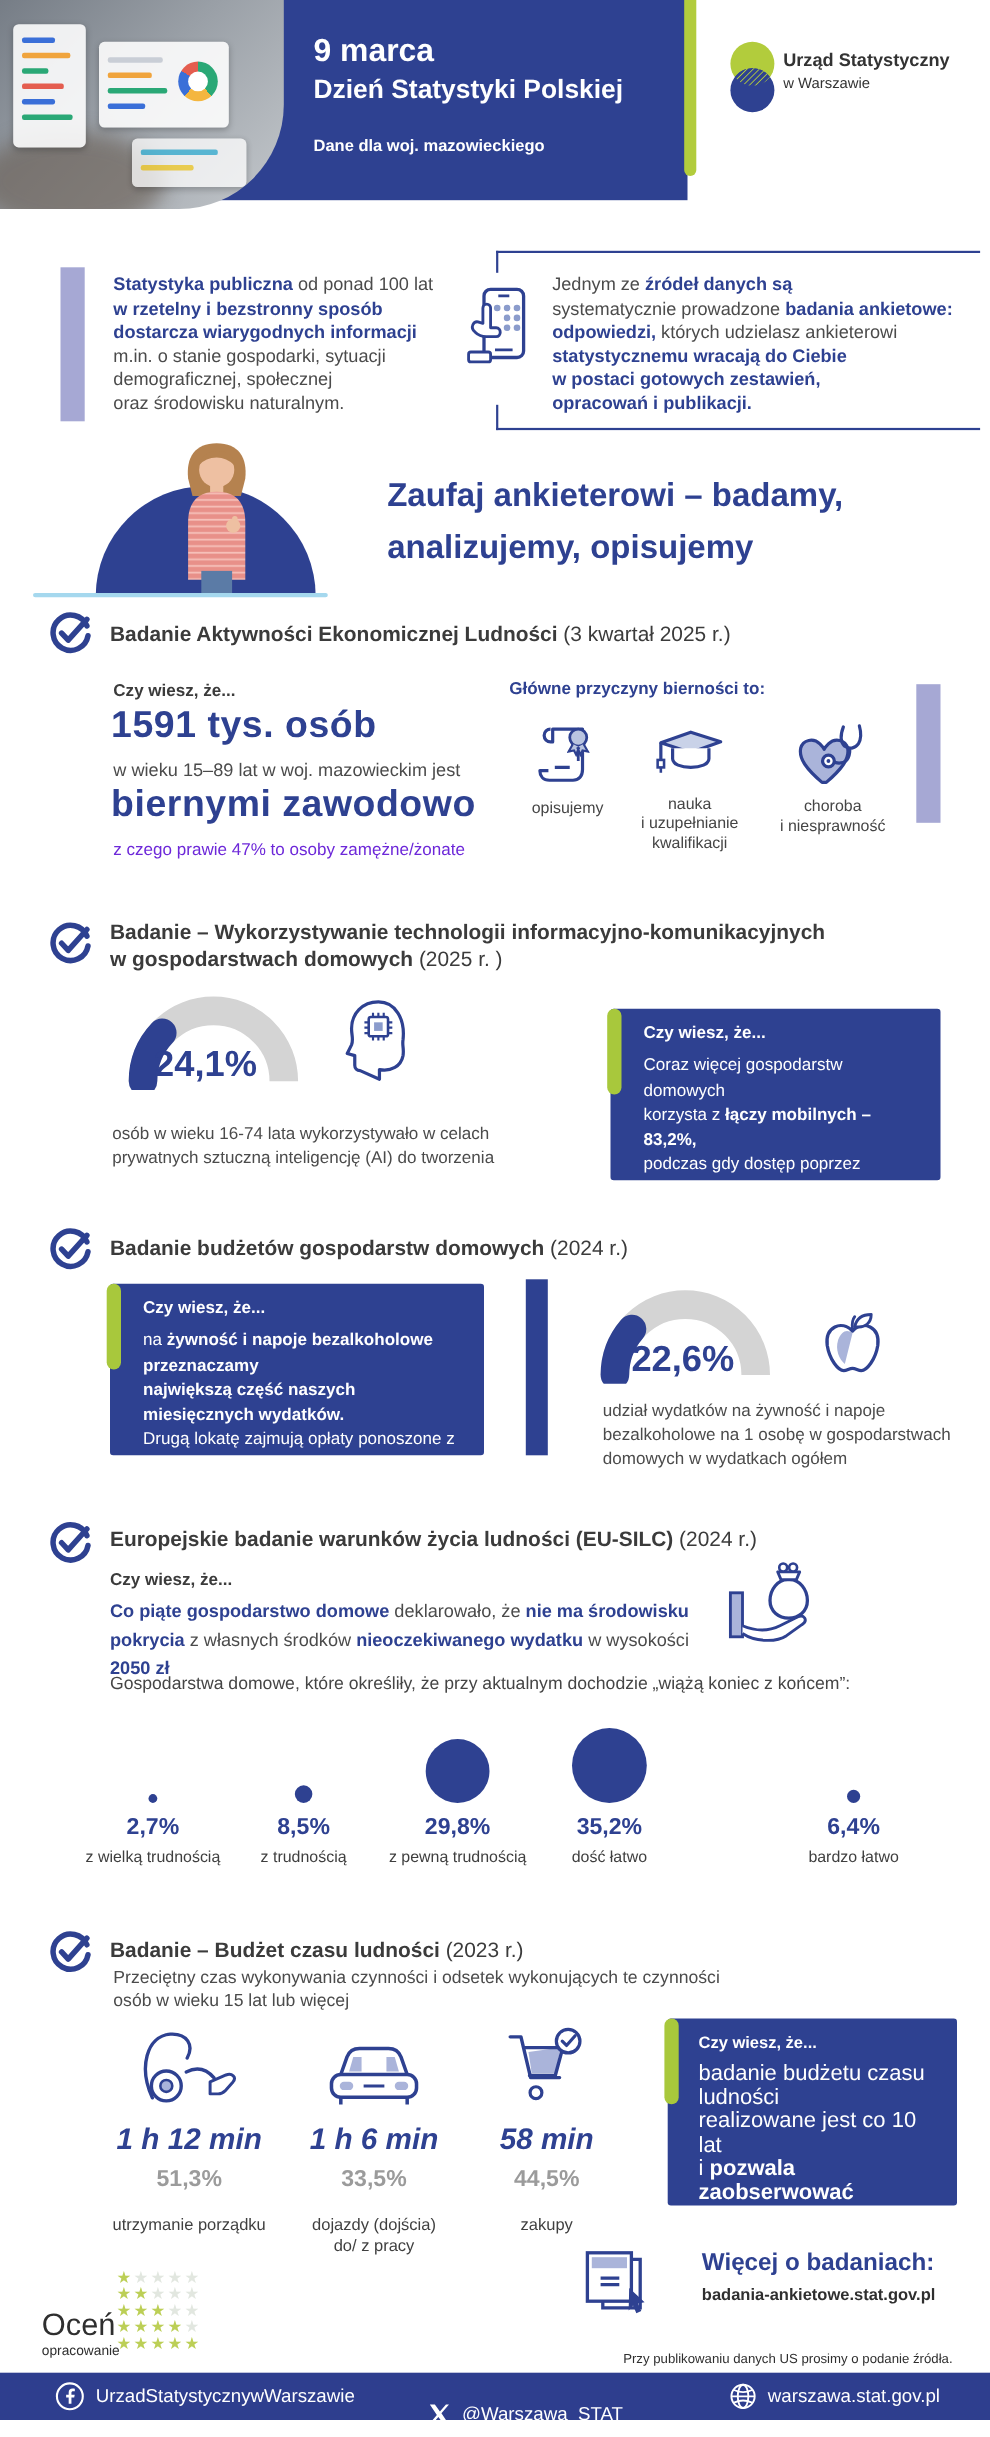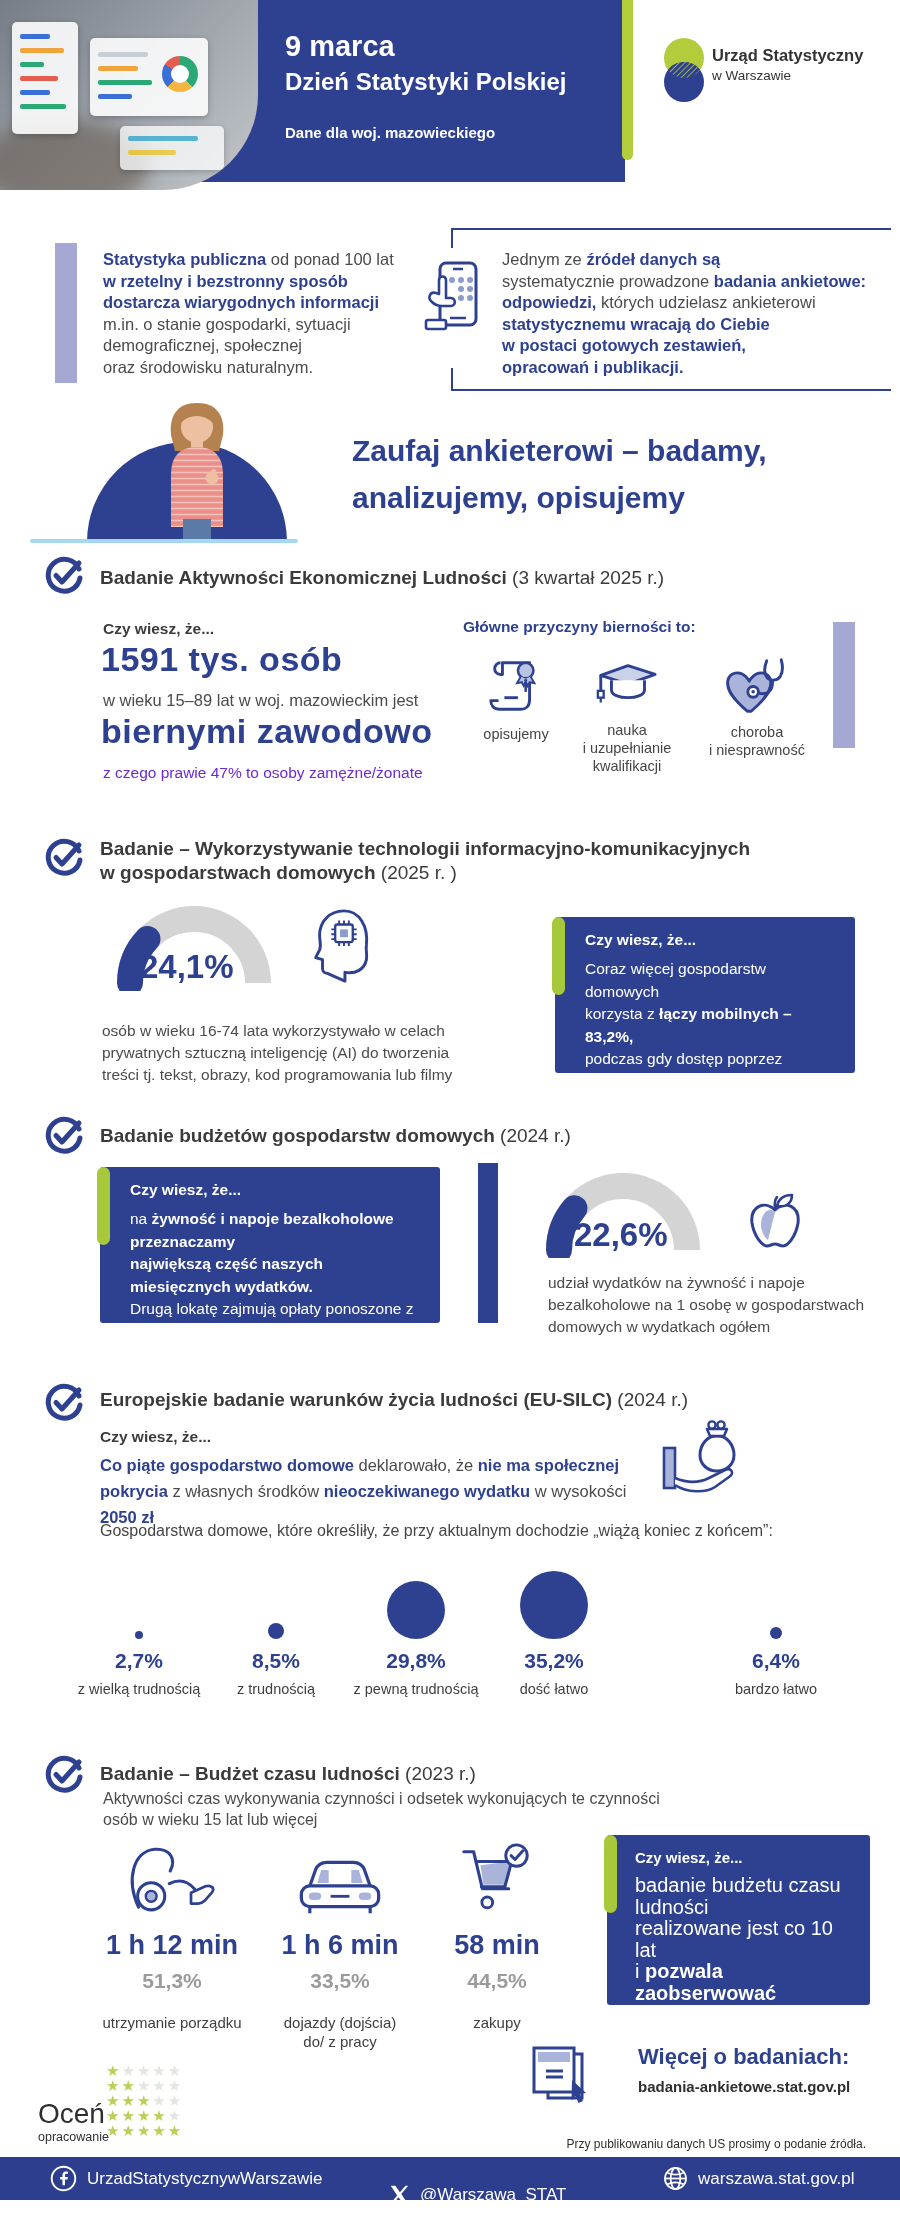--- a/index.html
+++ b/index.html
@@ -57,21 +57,21 @@
   .silc-para{font-size:16.5px;line-height:26px;color:#4b4b4b;}
   .chart-intro{font-size:16px;color:#454545;}
   .bub-col{position:absolute;width:150px;text-align:center;}
   .bub-hold{height:72px;display:flex;align-items:flex-end;justify-content:center;}
   .bubble{background:#2e4191;border-radius:50%;}
   .bub-pct{font-size:21px;font-weight:800;color:#2e4191;margin-top:10px;}
   .bub-cat{font-size:14.5px;color:#3f3f3f;margin-top:8px;}
   
   .tu-col{position:absolute;width:170px;text-align:center;}
   .tu-icon{height:78px;display:flex;align-items:flex-end;justify-content:center;}
-  .tu-time{font-size:27px;font-weight:800;color:#2e4191;margin-top:12px;}
+  .tu-time{font-size:27px;font-weight:800;color:#2e4191;margin-top:12px;font-style:italic;}
   .tu-pct{font-size:21px;font-weight:700;color:#9b9b9b;margin-top:8px;}
   .tu-label{font-size:15px;color:#3f3f3f;line-height:19px;margin-top:20px;}
   
   .rate-title{font-size:28px;font-weight:500;color:#2f2f2f;}
   .rate-sub{font-size:12.5px;color:#2f2f2f;}
   .star-row{line-height:15px;height:15px;}
   .star{font-size:15px;letter-spacing:2px;cursor:pointer;}
   .star.on{color:#bccf56;}
   .star.off{color:#e2e7e0;}
   .more-title{font-size:22px;font-weight:800;color:#2e4191;}
@@ -271,21 +271,20 @@
     <rect x="22" y="20" width="18" height="18" rx="2" fill="#fff" stroke="#2e4191" stroke-width="2.4"></rect>
     <rect x="27" y="25" width="8" height="8" fill="#8b9ccc"></rect>
     <g stroke="#2e4191" stroke-width="2">
       <path d="M26 20 v-4 M31 20 v-4 M36 20 v-4 M26 38 v4 M31 38 v4 M36 38 v4 M22 25 h-4 M22 30 h-4 M22 35 h-4 M40 25 h4 M40 30 h4 M40 35 h4"></path>
     </g>
   </svg>
 
   <div class="abs gauge-desc" style="left:102px;top:1020px;width:430px;">
     <div>osób w wieku 16-74 lata wykorzystywało w celach</div>
     <div>prywatnych sztuczną inteligencję (AI) do tworzenia</div>
-    <div>treści tj. tekst, obrazy, kod programowania lub filmy</div>
   </div>
 
   <div class="abs bluebox" style="left:555px;top:917px;width:300px;height:156px;padding:0;">
     <div class="green-tab"></div>
     <div style="padding:14px 14px 12px 30px;">
       <div class="bx-kick">Czy wiesz, że...</div>
       <div class="bx-body">
         <div>Coraz więcej gospodarstw domowych</div>
         <div><span>korzysta z </span><span class="bw">łączy mobilnych – 83,2%,</span></div>
         <div>podczas gdy dostęp poprzez</div>
@@ -341,21 +340,21 @@
   <svg class="abs" style="left:44px;top:1383px;" width="40" height="40" viewBox="0 0 40 40">
     <path d="M35 13 A16 16 0 1 0 36 22" fill="none" stroke="#2e4191" stroke-width="5" stroke-linecap="round"></path>
     <path d="M12 19.5 L18 26 L35 7" fill="none" stroke="#2e4191" stroke-width="5" stroke-linecap="round" stroke-linejoin="round"></path>
   </svg>
   <div class="abs sec-title" style="left:100px;top:1388px;width:740px;">
     <span class="b">Europejskie badanie warunków życia ludności (EU-SILC)</span><span class="n"> (2024 r.)</span>
   </div>
   <div class="abs kicker-dark" style="left:100px;top:1428px;">Czy wiesz, że...</div>
   <div class="abs silc-para" style="left:100px;top:1452px;width:560px;">
     <div>
-      <span class="bnavy">Co piąte gospodarstwo domowe</span><span> deklarowało, że </span><span class="bnavy">nie ma społecznej</span>
+      <span class="bnavy">Co piąte gospodarstwo domowe</span><span> deklarowało, że </span><span class="bnavy">nie ma środowisku</span>
     </div>
     <div>
       <span class="bnavy">pokrycia</span><span> z własnych środków </span><span class="bnavy">nieoczekiwanego wydatku</span><span> w wysokości </span><span class="bnavy">2050 zł</span>
     </div>
   </div>
 
   <svg class="abs" style="left:660px;top:1418px;" width="92" height="84" viewBox="0 0 92 84">
     <rect x="4" y="30" width="11" height="40" fill="#aab4da" stroke="#2e4191" stroke-width="2.6"></rect>
     <path d="M15 60 c12 5 24 5 34 0 l16 -8 c6 -3 10 3 4 7 l-14 10 c-9 6 -28 6 -40 -2" fill="#fff" stroke="#2e4191" stroke-width="2.6" stroke-linejoin="round"></path>
     <path d="M56 18 c-9 0 -16 9 -16 19 c0 10 8 16 17 16 s17 -6 17 -16 c0 -10 -7 -19 -16 -19 z" fill="#fff" stroke="#2e4191" stroke-width="3" stroke-linejoin="round"></path>
@@ -405,21 +404,21 @@
   </div>
 
   <svg class="abs" style="left:44px;top:1755px;" width="40" height="40" viewBox="0 0 40 40">
     <path d="M35 13 A16 16 0 1 0 36 22" fill="none" stroke="#2e4191" stroke-width="5" stroke-linecap="round"></path>
     <path d="M12 19.5 L18 26 L35 7" fill="none" stroke="#2e4191" stroke-width="5" stroke-linecap="round" stroke-linejoin="round"></path>
   </svg>
   <div class="abs sec-title" style="left:100px;top:1762px;width:720px;">
     <span class="b">Badanie – Budżet czasu ludności</span><span class="n"> (2023 r.)</span>
   </div>
   <div class="abs plain" style="left:103px;top:1788px;width:720px;line-height:21px;font-size:16px;">
-    <div>Aktywności czas wykonywania czynności i odsetek wykonujących te czynności</div>
+    <div>Przeciętny czas wykonywania czynności i odsetek wykonujących te czynności</div>
     <div>osób w wieku 15 lat lub więcej</div>
   </div>
 
   <div class="tu-col" style="left:87px;top:1840px;">
     <div class="tu-icon">
       <svg width="100" height="76" viewBox="0 0 110 84">
         <g fill="none" stroke="#2e4191" stroke-width="3.4" stroke-linecap="round">
           <path d="M18 72 C 4 42 12 10 36 8 c17 -1 24 11 17 24"></path>
           <path d="M52 46 q16 -8 28 6"></path>
         </g>

